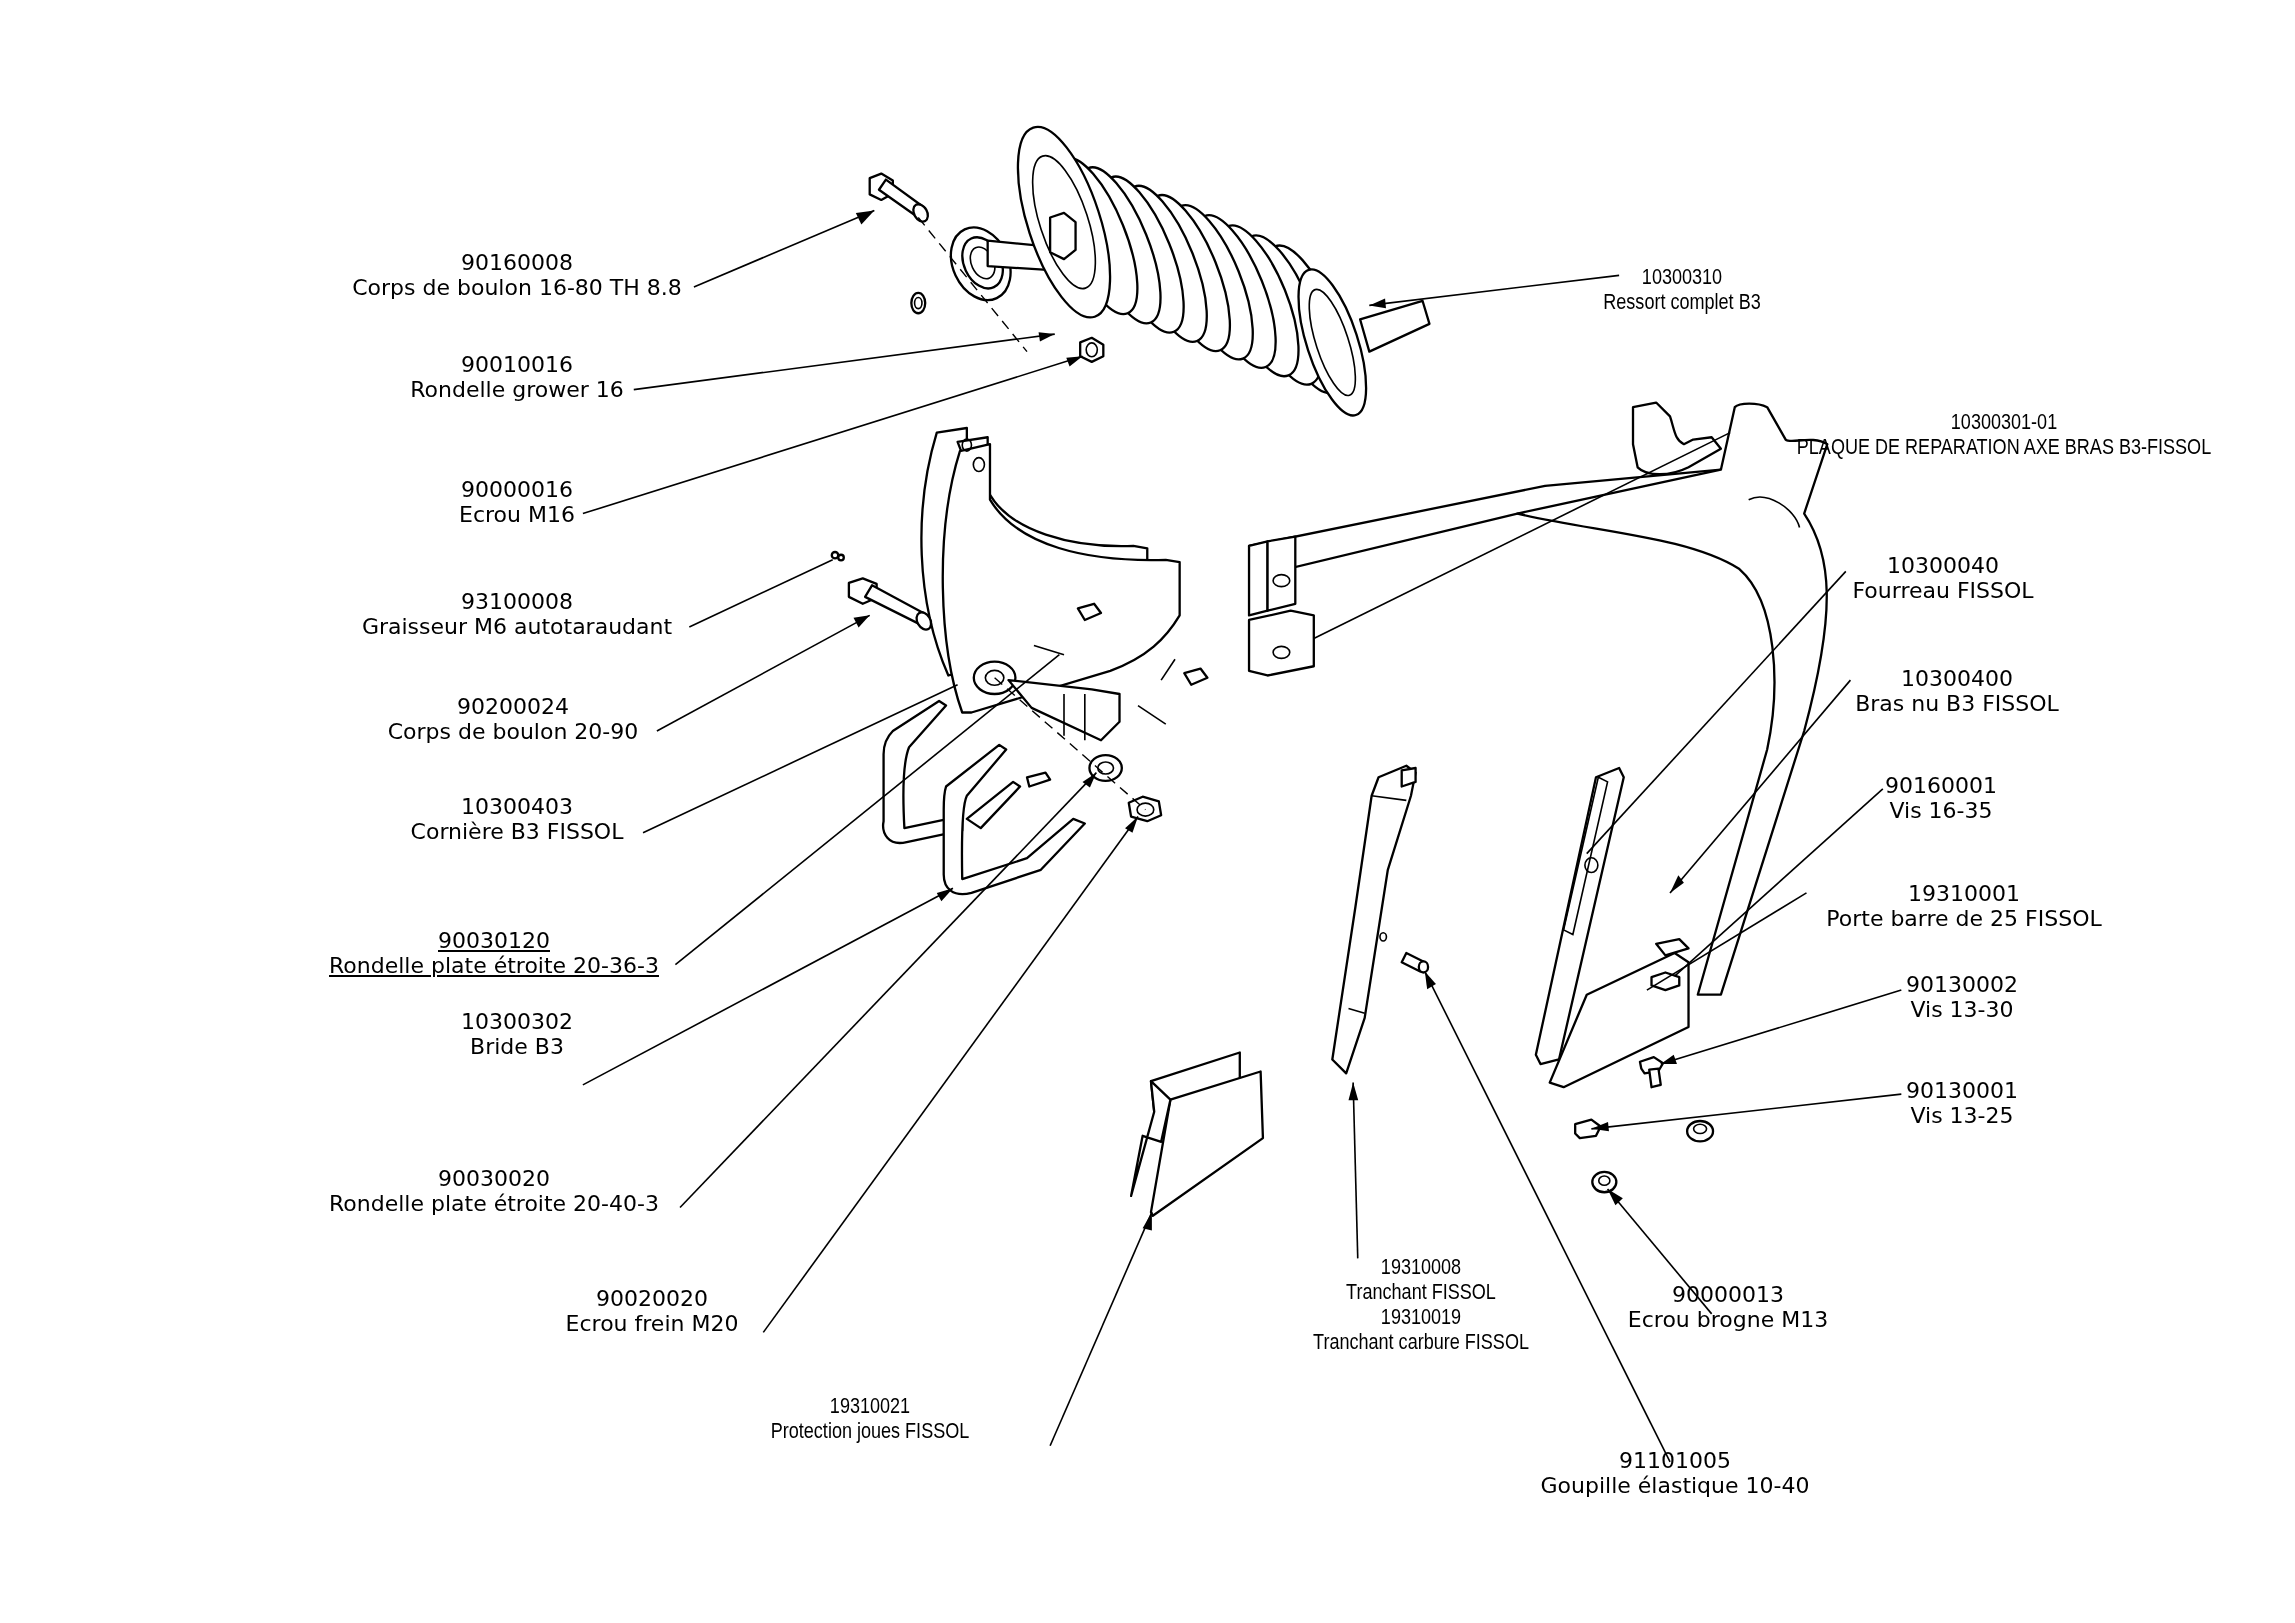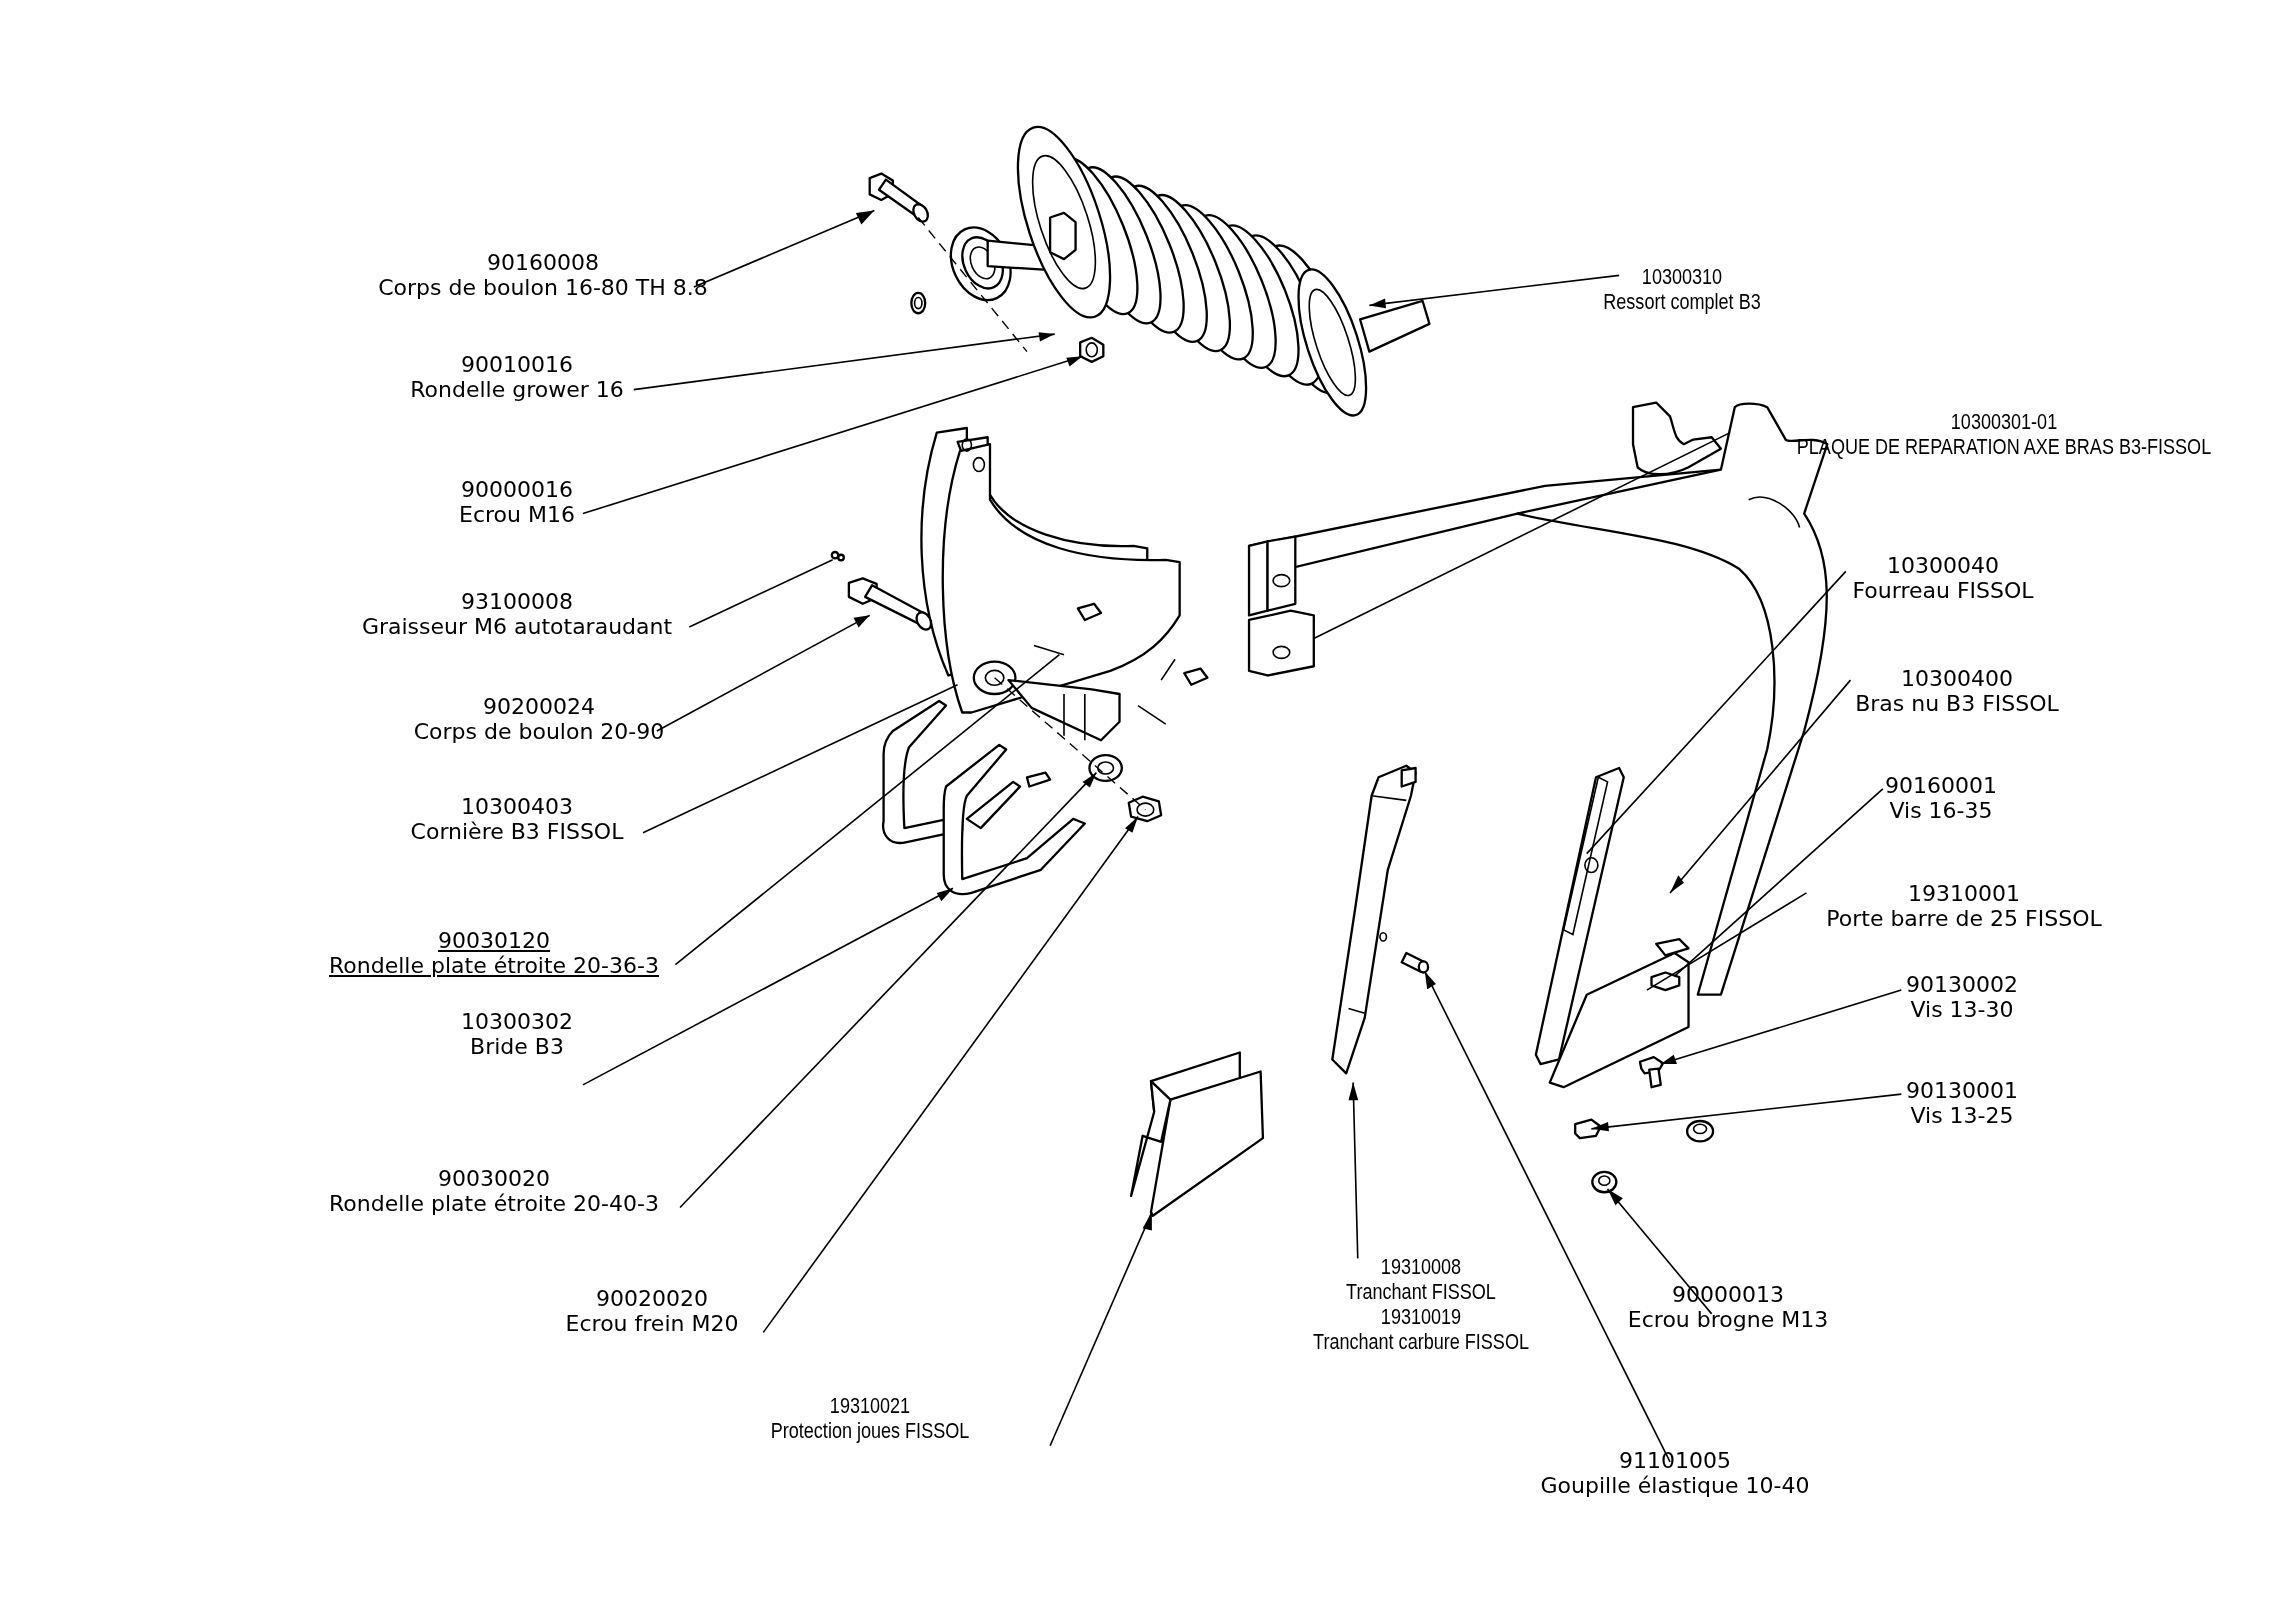--- a/index.html
+++ b/index.html
@@ -218,37 +218,37 @@
     <polygon class="arrowhead" points="2925,2340 2915,2378 2936,2378"></polygon>
     <polygon class="arrowhead" points="3080,2100 3085,2138 3104,2127"></polygon>
     <polygon class="arrowhead" points="3475,2570 3492,2605 3508,2590"></polygon>
     <polygon class="arrowhead" points="3440,2440 3478,2445 3476,2425"></polygon>
     <polygon class="arrowhead" points="3590,2300 3625,2300 3618,2280"></polygon>
     <polygon class="arrowhead" points="3610,1930 3640,1908 3628,1892"></polygon>
     <polygon class="arrowhead" points="2960,660 2996,666 2994,645"></polygon>
   </g>
 </svg>
 
-<div class="callout" style="left:517px; top:250px;margin-left:26px;">
+<div class="callout" style="left:517px; top:250px;">
   <span>90160008</span>
   <span>Corps de boulon 16-80 TH 8.8</span>
 </div>
 <div class="callout" style="left:517px; top:352px;">
   <span>90010016</span>
   <span>Rondelle grower 16</span>
 </div>
 <div class="callout" style="left:517px; top:477px;">
   <span>90000016</span>
   <span>Ecrou M16</span>
 </div>
 <div class="callout" style="left:517px; top:589px;">
   <span>93100008</span>
   <span>Graisseur M6 autotaraudant</span>
 </div>
-<div class="callout" style="left:539px; top:694px;">
+<div class="callout" style="left:513px; top:694px;">
   <span>90200024</span>
   <span>Corps de boulon 20-90</span>
 </div>
 <div class="callout" style="left:517px; top:794px;">
   <span>10300403</span>
   <span>Cornière B3 FISSOL</span>
 </div>
 <div class="callout" style="left:494px; top:928px;text-decoration:underline;">
   <span>90030120</span>
   <span>Rondelle plate étroite 20-36-3</span>

